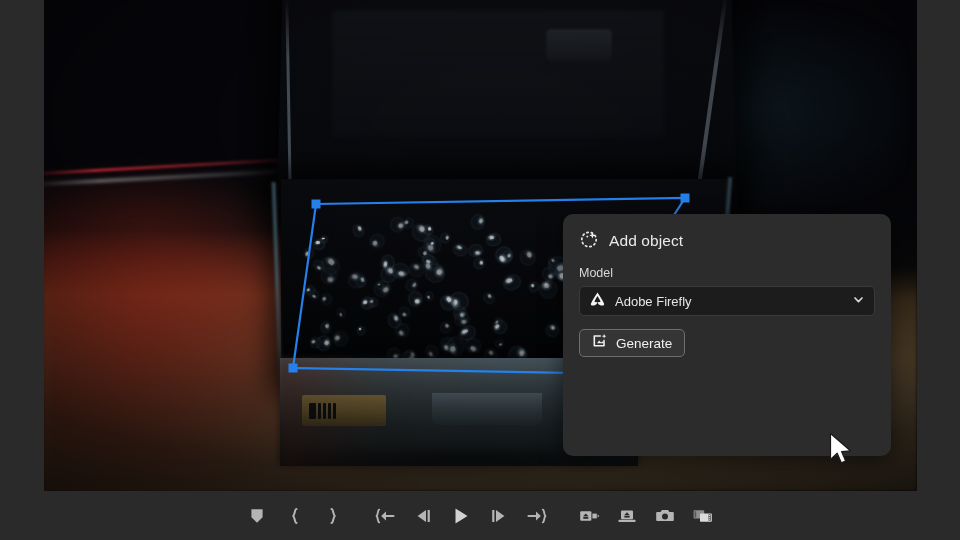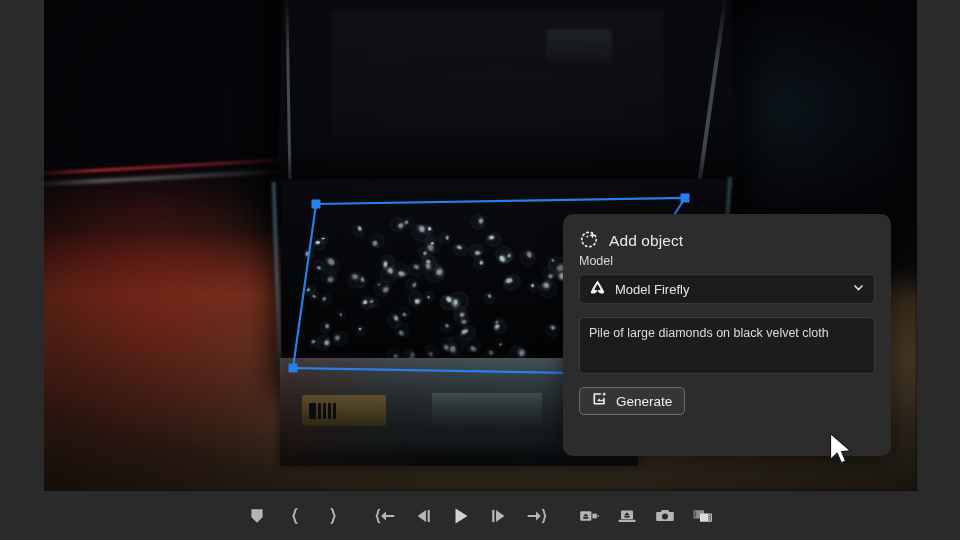--- a/index.html
+++ b/index.html
@@ -312,21 +312,21 @@
     background: #2c2c2c;
     border-radius: 10px;
     box-shadow: 0 6px 22px rgba(0,0,0,0.55);
     padding: 14px 16px 0 16px;
   }
   .panel-header {
     display: flex;
     align-items: center;
     gap: 10px;
     height: 26px;
-    margin-bottom: 0;
+    margin-bottom: 12px;
   }
   .panel-title {
     font-size: 15.5px;
     color: #eaeaea;
     letter-spacing: 0.1px;
   }
   .field-label {
     font-size: 12.5px;
     color: #d8d8d8;
     margin-bottom: 6px;
@@ -615,32 +615,29 @@
       <span>
         <svg width="17" height="17" viewBox="0 0 17 17">
           <path d="M8.5 1.6 C6.6 4.3 4.4 7.9 2.0 12.4 C1.6 13.2 2.0 14.2 2.9 14.4
                    C4.4 14.7 6.2 14.3 7.4 13.2 C8.0 12.6 8.3 11.9 8.3 11.1
                    C7.2 11.4 6.1 11.2 5.4 10.6 C6.3 8.8 7.4 6.9 8.5 5.1
                    C9.6 6.9 10.7 8.8 11.6 10.6 C10.9 11.2 9.8 11.4 8.7 11.1
                    C8.7 11.9 9.0 12.6 9.6 13.2 C10.8 14.3 12.6 14.7 14.1 14.4
                    C15.0 14.2 15.4 13.2 15.0 12.4 C12.6 7.9 10.4 4.3 8.5 1.6 Z" fill="#f3f3f3"></path>
         </svg>
       </span>
-      <span class="select-value">Model Firefly</span>
+      <span class="select-value">Adobe Firefly</span>
       <span>
         <svg width="13" height="13" viewBox="0 0 13 13">
           <path d="M3 5 L6.5 8.6 L10 5" fill="none" stroke="#d6d6d6" stroke-width="1.7" stroke-linecap="round" stroke-linejoin="round"></path>
         </svg>
       </span>
     </div>
 
 
-    <div class="prompt-box" title="Describe the object to add">
-      <div class="prompt-text">Pile of large diamonds on black velvet cloth</div>
-    </div>
 
     <div class="panel-actions">
       <div class="generate-btn">
         <span>
           <svg width="16" height="16" viewBox="0 0 16 16">
             <path d="M2.3 3.0 h6.0 M2.3 3.0 v9.7 h9.7 v-5.1" fill="none" stroke="#f0f0f0" stroke-width="1.6" stroke-linecap="round" stroke-linejoin="round"></path>
             <path d="M5.0 10.3 L7.2 7.5 L9.0 9.6 L10.3 8.2 L11.9 10.3 Z" fill="#f0f0f0"></path>
             <path d="M12.1 0.9 L12.75 2.5 L14.35 3.15 L12.75 3.8 L12.1 5.4 L11.45 3.8 L9.85 3.15 L11.45 2.5 Z" fill="#f0f0f0"></path>
           </svg>
         </span>

